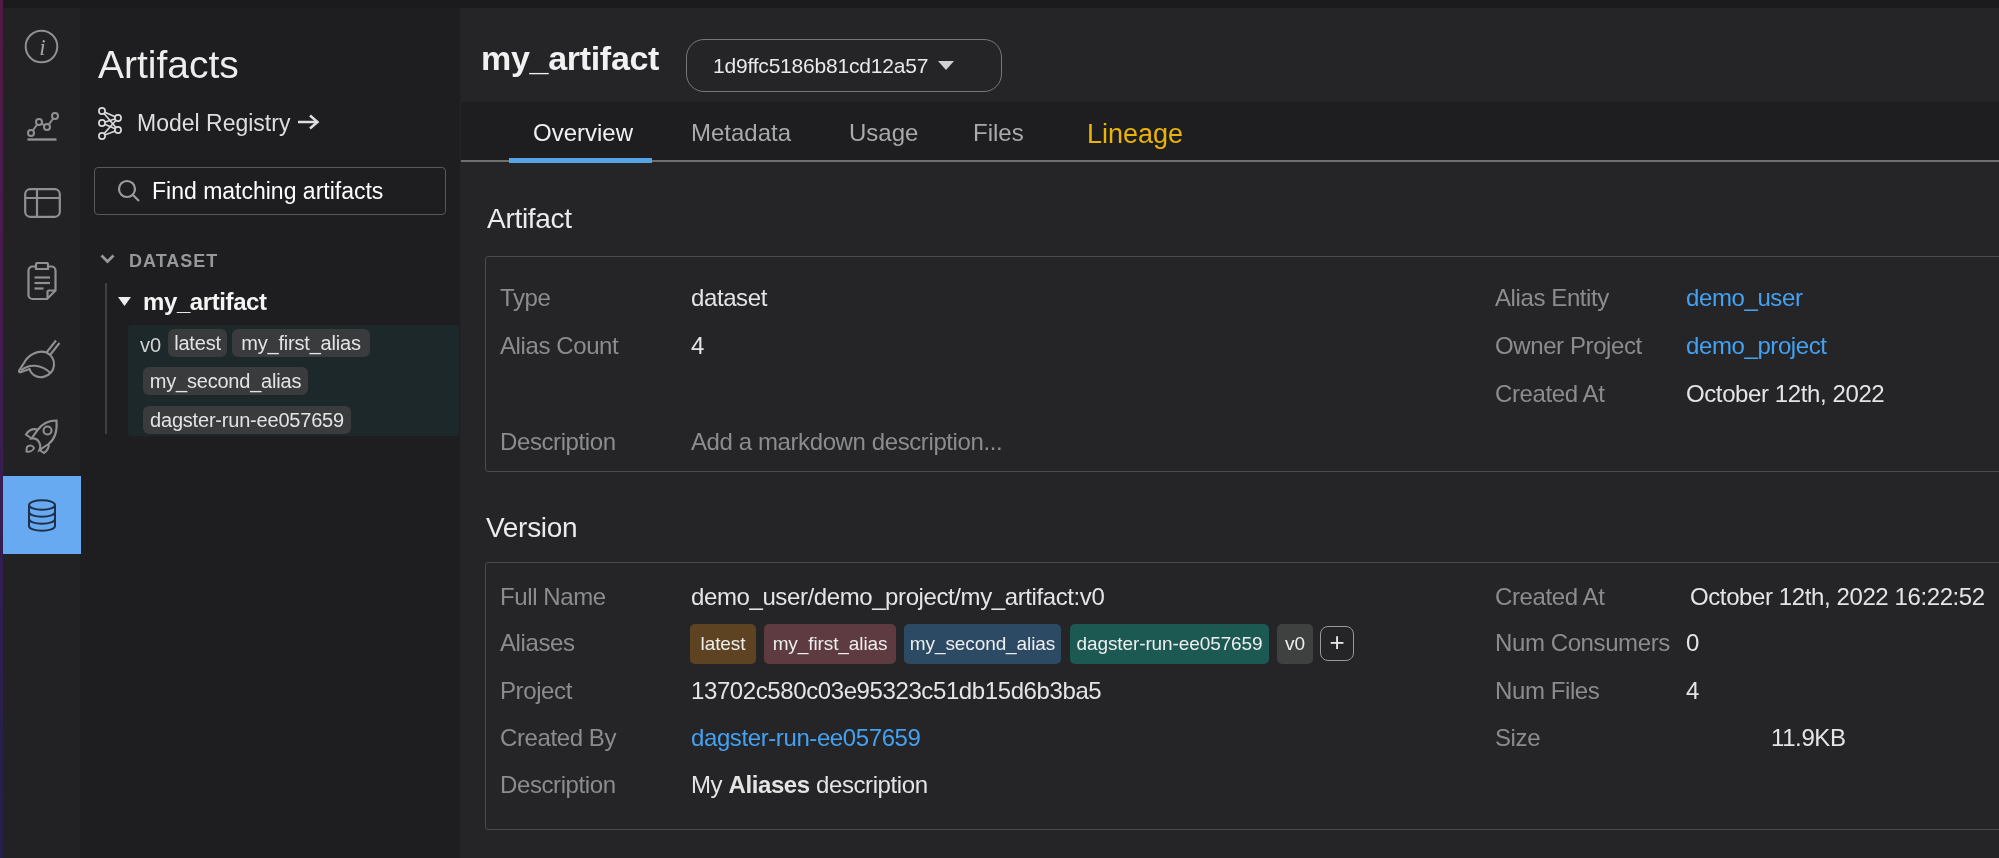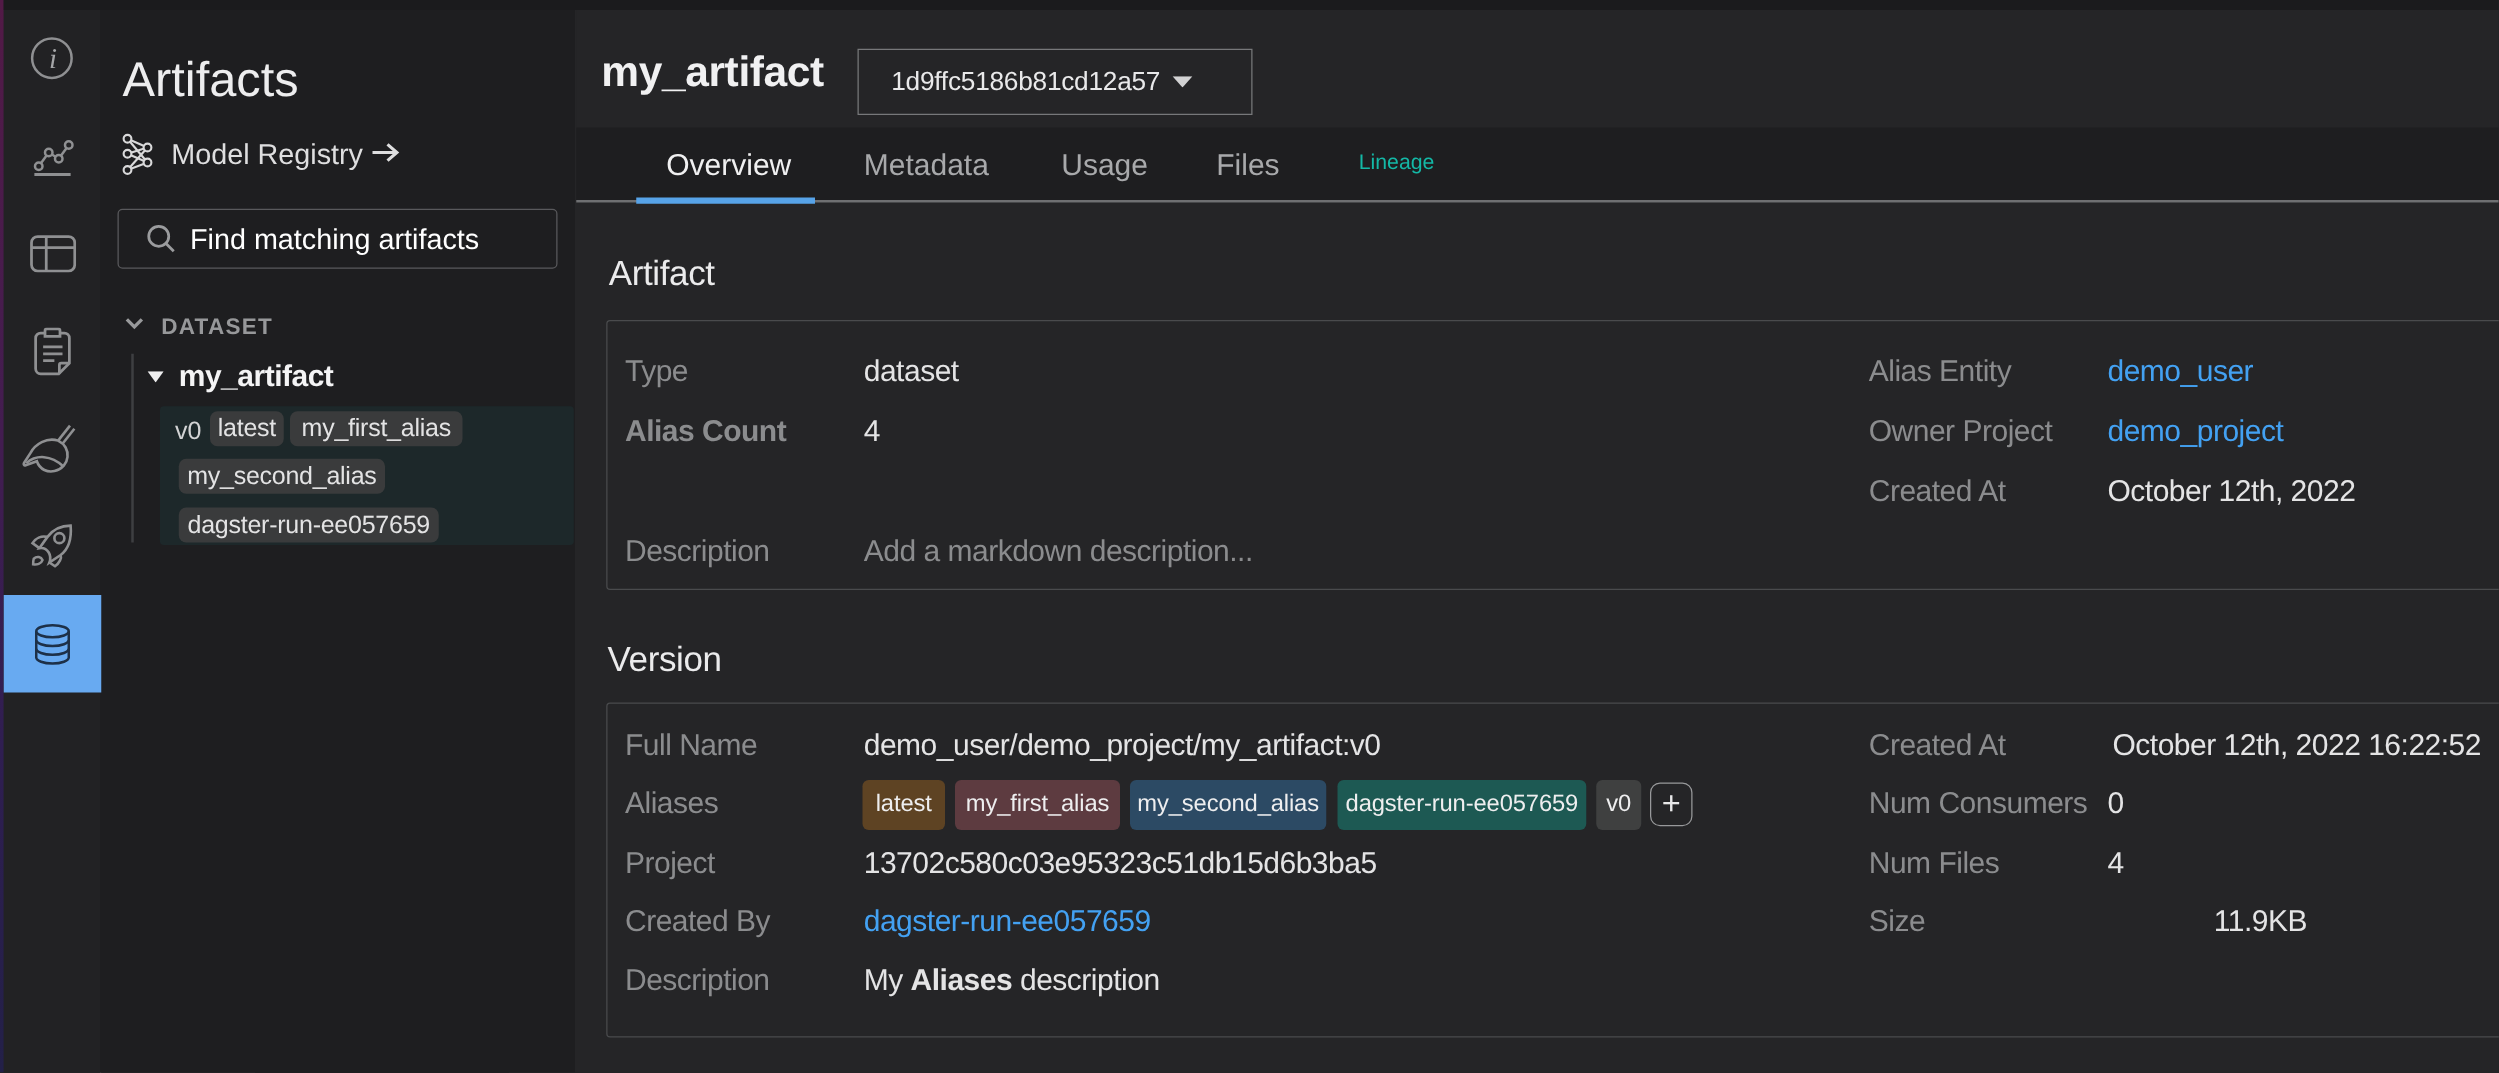--- a/index.html
+++ b/index.html
@@ -128,40 +128,40 @@
 <style>
   .tbadge { height:28px; background:#3a3b3c; border-radius:6px; color:#e3e3e4; font-size:20px; letter-spacing:-0.2px; line-height:28px; white-space:nowrap; text-align:center; }
 </style>
 
 <div class="abs" style="left:461px;top:8px;width:1538px;height:94px;background:#252527;"></div>
 
 <div class="abs" style="left:461px;top:102px;width:1538px;height:60px;background:#1e1e20;border-bottom:2px solid #6f7072;"></div>
 
 <div class="abs" style="left:481px;top:41px;font-size:34px;font-weight:700;letter-spacing:-0.3px;color:#f1f1f2;line-height:1;">my_artifact</div>
 
-<div class="abs" style="left:686px;top:39px;width:316px;height:53px;border:1.5px solid #77787a;border-radius:0;display:flex;align-items:center;justify-content:flex-start;padding-left:26px;gap:10px;">
+<div class="abs" style="left:686px;top:39px;width:316px;height:53px;border:1.5px solid #77787a;border-radius:18px;display:flex;align-items:center;justify-content:flex-start;padding-left:26px;gap:10px;">
   <span style="font-size:21px;color:#e9e9ea;letter-spacing:-0.2px;line-height:1;">1d9ffc5186b81cd12a57</span>
   <svg width="16" height="9" viewBox="0 0 16 9">
       <polygon points="0,0 16,0 8,9" fill="#d2d2d3"></polygon>
     </svg>
 </div>
 
 <div class="abs" style="left:533px;top:121px;font-size:24px;color:#f0f0f1;line-height:1;">Overview</div>
 <div class="abs" style="left:691px;top:121px;font-size:24px;color:#a8a9ab;line-height:1;">Metadata</div>
 <div class="abs" style="left:849px;top:121px;font-size:24px;color:#a8a9ab;line-height:1;">Usage</div>
 <div class="abs" style="left:973px;top:121px;font-size:24px;color:#a8a9ab;line-height:1;">Files</div>
-<div class="abs" style="left:1087px;top:121px;font-size:17px;color:#14b8a6;line-height:1;text-align:right;">Lineage</div>
+<div class="abs" style="left:1087px;top:121px;font-size:27px;color:#eab308;line-height:1;text-align:right;">Lineage</div>
 <div class="abs" style="left:509px;top:158px;width:143px;height:4.5px;background:#57a3e8;"></div>
 
 <div class="abs" style="left:487px;top:205px;font-size:28px;letter-spacing:-0.3px;color:#ebebec;line-height:1;">Artifact</div>
 <div class="abs" style="left:485px;top:256px;width:1530px;height:216px;border:1.5px solid #4a4b4d;border-radius:3px;"></div>
 
 <div class="abs row lbl" style="left:500px;top:286px;">Type</div>
 <div class="abs row val" style="left:691px;top:286px;">dataset</div>
-<div class="abs row lbl" style="left:500px;top:334px;font-weight:bold;">Alias Count</div>
+<div class="abs row lbl" style="left:500px;top:334px;">Alias Count</div>
 <div class="abs row val" style="left:691px;top:334px;">4</div>
 <div class="abs row lbl" style="left:500px;top:430px;">Description</div>
 <div class="abs row lbl" style="left:691px;top:430px;">Add a markdown description...</div>
 
 <div class="abs row lbl" style="left:1495px;top:286px;">Alias Entity</div>
 <div class="abs row lnk" style="left:1686px;top:286px;">demo_user</div>
 <div class="abs row lbl" style="left:1495px;top:334px;">Owner Project</div>
 <div class="abs row lnk" style="left:1686px;top:334px;">demo_project</div>
 <div class="abs row lbl" style="left:1495px;top:382px;">Created At</div>
 <div class="abs row val" style="left:1686px;top:382px;">October 12th, 2022</div>

